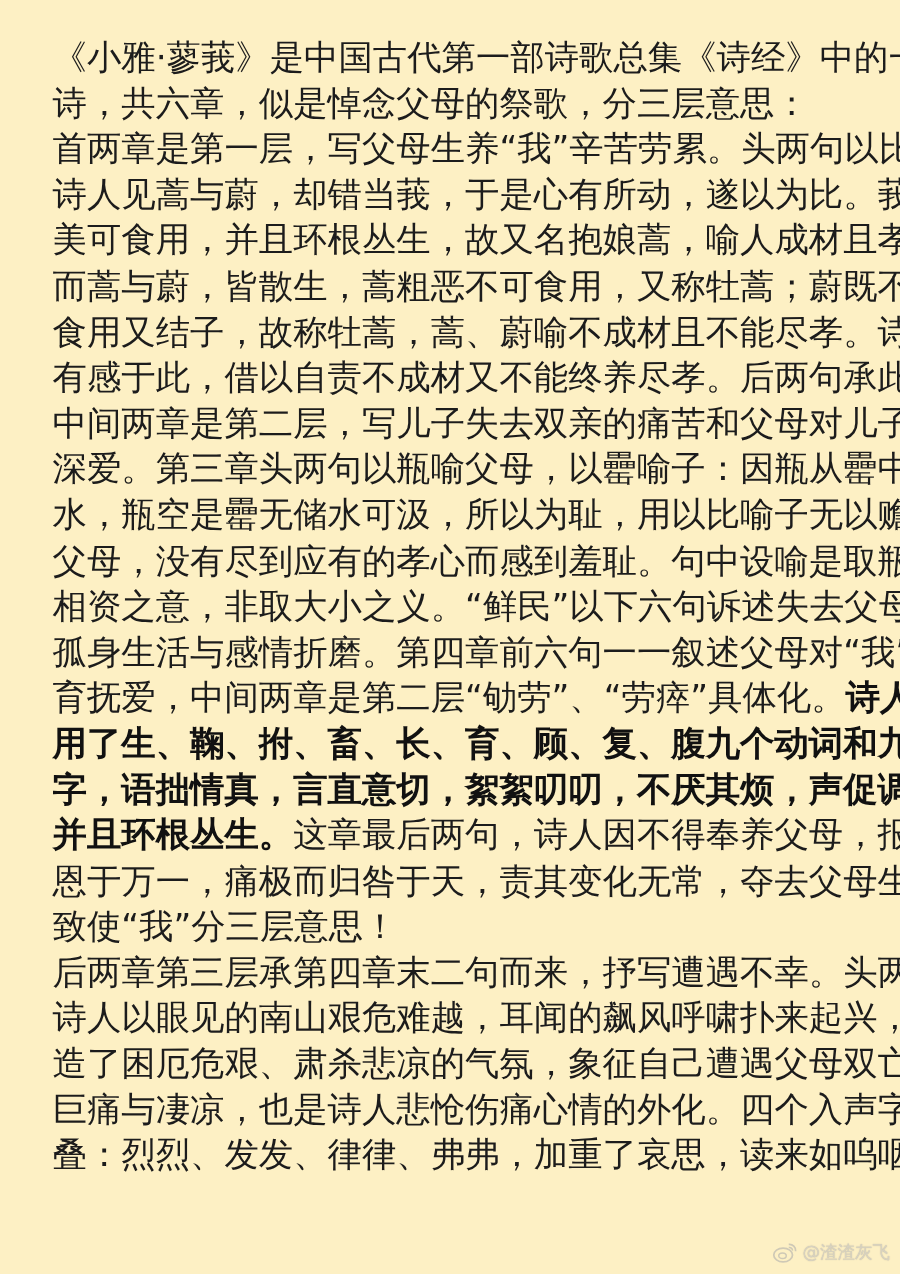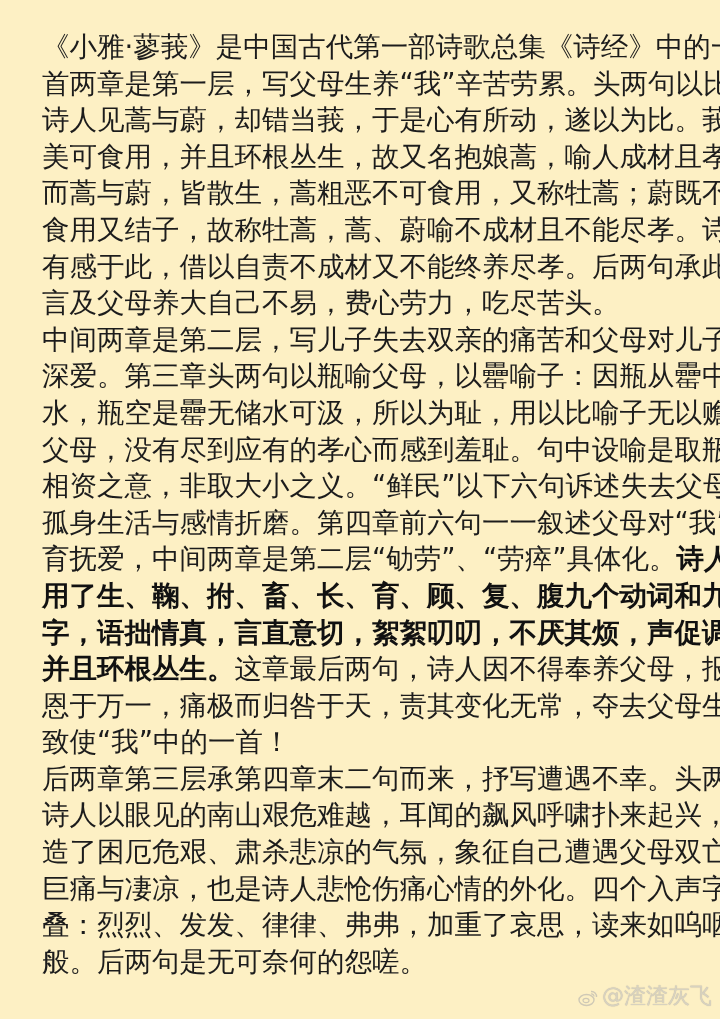--- a/index.html
+++ b/index.html
@@ -33,60 +33,59 @@
       color: #111;
     }
     .watermark {
       position: absolute;
       right: 8px;
       bottom: 8px;
       display: flex;
       align-items: center;
       gap: 4px;
       color: #d8d2bf;
-      font-size: 22px;
+      font-size: 14px;
       text-shadow: 0 0 1px #b9b3a3;
     }
     .weibo-icon {
       width: 20px;
       height: 18px;
       display: inline-block;
     }
   </style>
 </head>
 <body>
 
 <div class="doc">
   <div id="lines">
       <div class="line"><span>《小雅·蓼莪》是中国古代第一部诗歌总集《诗经》中的一首</span></div>
+      <div class="line"><span>诗，共六章，似是悼念父母的祭歌，分三层意思：</span></div>
       <div class="line"><span>首两章是第一层，写父母生养“我”辛苦劳累。头两句以比引出，</span></div>
       <div class="line"><span>诗人见蒿与蔚，却错当莪，于是心有所动，遂以为比。莪香</span></div>
       <div class="line"><span>美可食用，并且环根丛生，故又名抱娘蒿，喻人成材且孝顺；</span></div>
       <div class="line"><span>而蒿与蔚，皆散生，蒿粗恶不可食用，又称牡蒿；蔚既不能</span></div>
       <div class="line"><span>食用又结子，故称牡蒿，蒿、蔚喻不成材且不能尽孝。诗人</span></div>
       <div class="line"><span>有感于此，借以自责不成材又不能终养尽孝。后两句承此思</span></div>
-      <div class="line"><span>言及父母养大自己不易，费心劳力，吃尽苦头。</span></div>
       <div class="line"><span>中间两章是第二层，写儿子失去双亲的痛苦和父母对儿子的</span></div>
       <div class="line"><span>深爱。第三章头两句以瓶喻父母，以罍喻子：因瓶从罍中汲</span></div>
       <div class="line"><span>水，瓶空是罍无储水可汲，所以为耻，用以比喻子无以赡养</span></div>
       <div class="line"><span>父母，没有尽到应有的孝心而感到羞耻。句中设喻是取瓶罍</span></div>
       <div class="line"><span>相资之意，非取大小之义。“鲜民”以下六句诉述失去父母后的</span></div>
       <div class="line"><span>孤身生活与感情折磨。第四章前六句一一叙述父母对“我”的养</span></div>
       <div class="line"><span>育抚爱，中间两章是第二层“劬劳”、“劳瘁”具体化。</span><span class="bold">诗人一连</span></div>
       <div class="line"><span class="bold">用了生、鞠、拊、畜、长、育、顾、复、腹九个动词和九个“我”</span></div>
       <div class="line"><span class="bold">字，语拙情真，言直意切，絮絮叨叨，不厌其烦，声促调急，</span></div>
       <div class="line"><span class="bold">并且环根丛生。</span><span>这章最后两句，诗人因不得奉养父母，报大</span></div>
       <div class="line"><span>恩于万一，痛极而归咎于天，责其变化无常，夺去父母生命，</span></div>
-      <div class="line"><span>致使“我”中的一首！</span></div>
+      <div class="line"><span>致使“我”分三层意思！</span></div>
       <div class="line"><span>后两章第三层承第四章末二句而来，抒写遭遇不幸。头两句</span></div>
       <div class="line"><span>诗人以眼见的南山艰危难越，耳闻的飙风呼啸扑来起兴，创</span></div>
       <div class="line"><span>造了困厄危艰、肃杀悲凉的气氛，象征自己遭遇父母双亡的</span></div>
       <div class="line"><span>巨痛与凄凉，也是诗人悲怆伤痛心情的外化。四个入声字重</span></div>
       <div class="line"><span>叠：烈烈、发发、律律、弗弗，加重了哀思，读来如呜咽一</span></div>
-      <div class="line"><span>般。后两句是无可奈何的怨嗟。</span></div>
     </div>
 </div>
 
 <div class="watermark">
   <span class="weibo-icon">
     <svg viewBox="0 0 20 18" width="20" height="18">
       <ellipse cx="8.5" cy="11" rx="7.5" ry="5.5" fill="none" stroke="#cfc9b6" stroke-width="1.4"></ellipse>
       <ellipse cx="8" cy="11.5" rx="3" ry="2.2" fill="none" stroke="#cfc9b6" stroke-width="1.2"></ellipse>
       <path d="M13 2.5 A5 5 0 0 1 18.5 8" fill="none" stroke="#cfc9b6" stroke-width="1.4"></path>
       <path d="M13 5 A2.5 2.5 0 0 1 16 7.5" fill="none" stroke="#cfc9b6" stroke-width="1.2"></path>

